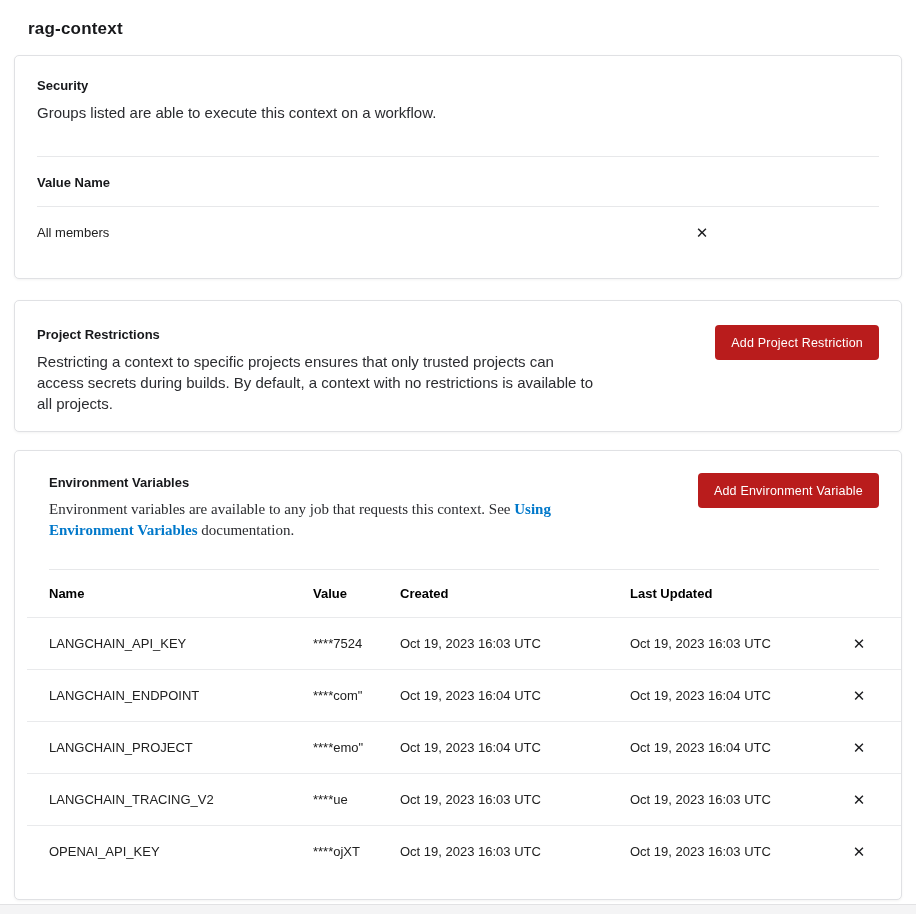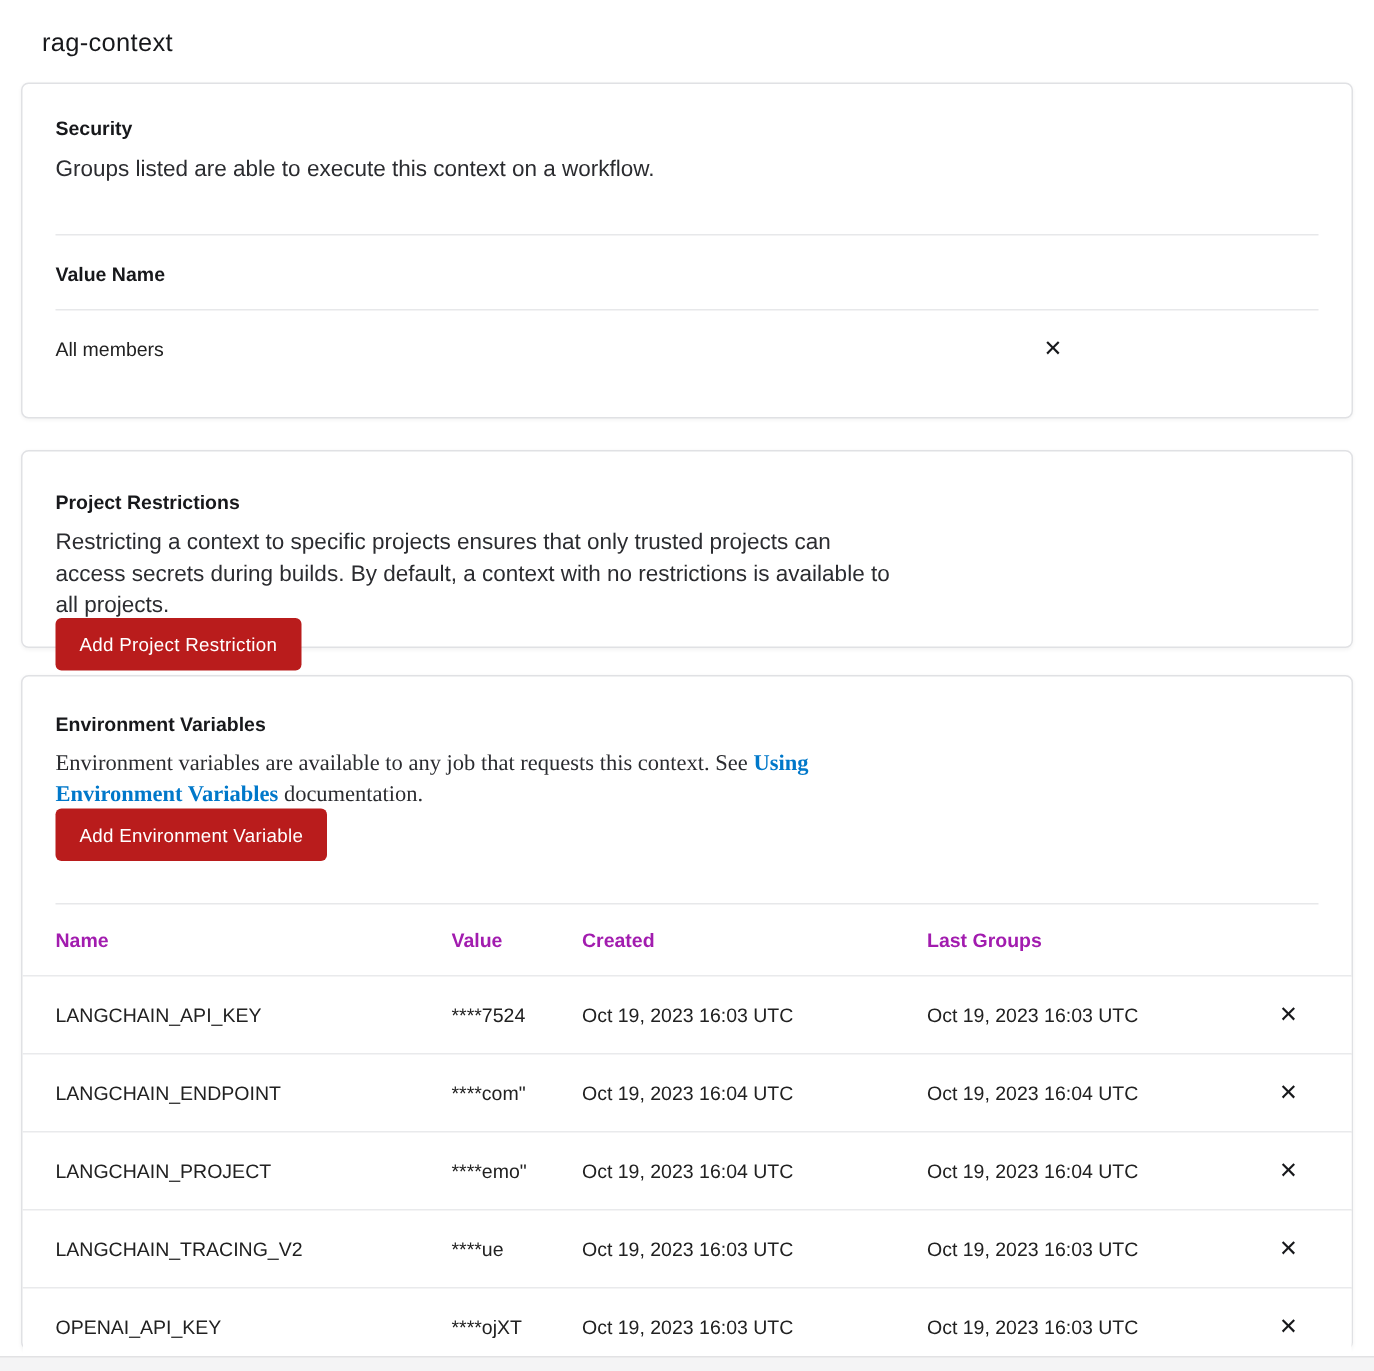--- a/index.html
+++ b/index.html
@@ -5,32 +5,32 @@
   html,body{margin:0;padding:0;}
   body{
     width:916px;height:914px;position:relative;overflow:hidden;
     background:#ffffff;
     font-family:"Liberation Sans",sans-serif;
     color:#212121;
     -webkit-font-smoothing:antialiased;
   }
   .page-title{
     position:absolute;top:8px;left:28px;
-    font-size:17px;font-weight:400;color:#17181b;letter-spacing:.2px;
+    font-size:17px;font-weight:700;color:#17181b;letter-spacing:.2px;
   }
   .card{
     position:absolute;left:14px;width:888px;box-sizing:border-box;
     background:#fff;border:1px solid #e0e1e4;border-radius:5px;
     box-shadow:0 1px 3px rgba(0,0,0,0.05);
   }
   .card-security{top:55px;height:224px;}
   .card-projects{top:300px;height:132px;}
-  .card-env{top:450px;height:450px;}
+  .card-env{top:450px;height:450px;padding-left:12px;}
 
-  .card-head{display:flex;justify-content:space-between;align-items:flex-start;padding:22px 22px 0 22px;flex-direction:column;}
+  .card-head{display:flex;justify-content:space-between;align-items:flex-start;padding:22px 22px 0 22px;}
   .card-projects .card-head{padding-top:26px;}
   .card-env .card-head{padding-top:24px;}
   .head-text h2{font-size:13px;font-weight:700;margin:0 0 9px 0;color:#17181b;}
   .head-text p{font-size:15px;line-height:21px;margin:0;color:#2b2c30;}
   .desc-security{max-width:620px;}
   .desc-projects{max-width:565px;}
   .desc-env{max-width:545px;font-family:Liberation Serif, serif;}
   .inline-link{color:#0078ca;font-weight:700;text-decoration:none;cursor:pointer;}
 
   .btn{
@@ -53,21 +53,21 @@
     width:22px;height:22px;line-height:22px;text-align:center;
     font-size:15px;color:#17181b;cursor:pointer;background:none;border:none;padding:0;
     font-family:"Liberation Sans",sans-serif;
   }
 
   .env-table{margin-top:28px;}
   .env-grid{
     display:grid;grid-template-columns:264px 87px 230px 1fr 40px;
     align-items:center;padding:0 22px;
   }
-  .env-head-row{height:47px;font-weight:700;font-size:13px;color:#a21caf;}
+  .env-head-row{height:47px;font-weight:700;font-size:13px;color:#000000;}
   .env-row{height:51px;font-size:13px;color:#212121;border-top:1px solid #e9eaec;
     background:linear-gradient(#fff,#fff) padding-box;}
   .env-row + .env-row{}
   .env-cell{overflow:hidden;text-overflow:ellipsis;white-space:nowrap;}
   .env-x-cell{display:flex;justify-content:center;}
 
   .bottom-strip{
     position:absolute;left:0;top:904px;width:916px;height:10px;
     background:#f4f4f5;border-top:1px solid #e2e2e4;
   }
@@ -111,21 +111,21 @@
     </div>
     <button class="btn btn-primary">Add Environment Variable</button>
   </div>
 
   <div class="env-table">
     <div class="divider"></div>
     <div class="env-grid env-head-row">
       <div class="env-cell">Name</div>
       <div class="env-cell">Value</div>
       <div class="env-cell">Created</div>
-      <div class="env-cell">Last Groups</div>
+      <div class="env-cell">Last Updated</div>
       <div></div>
     </div>
 
     <div class="env-grid env-row">
       <div class="env-cell">LANGCHAIN_API_KEY</div>
       <div class="env-cell">****7524</div>
       <div class="env-cell">Oct 19, 2023 16:03 UTC</div>
       <div class="env-cell">Oct 19, 2023 16:03 UTC</div>
       <div class="env-x-cell">
           <button class="remove-x">✕</button>

